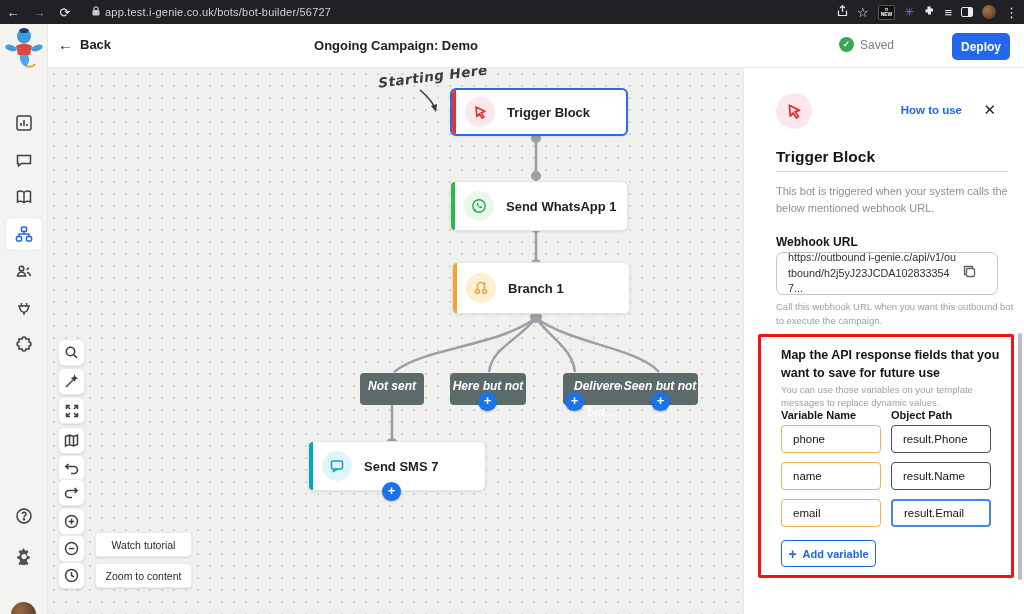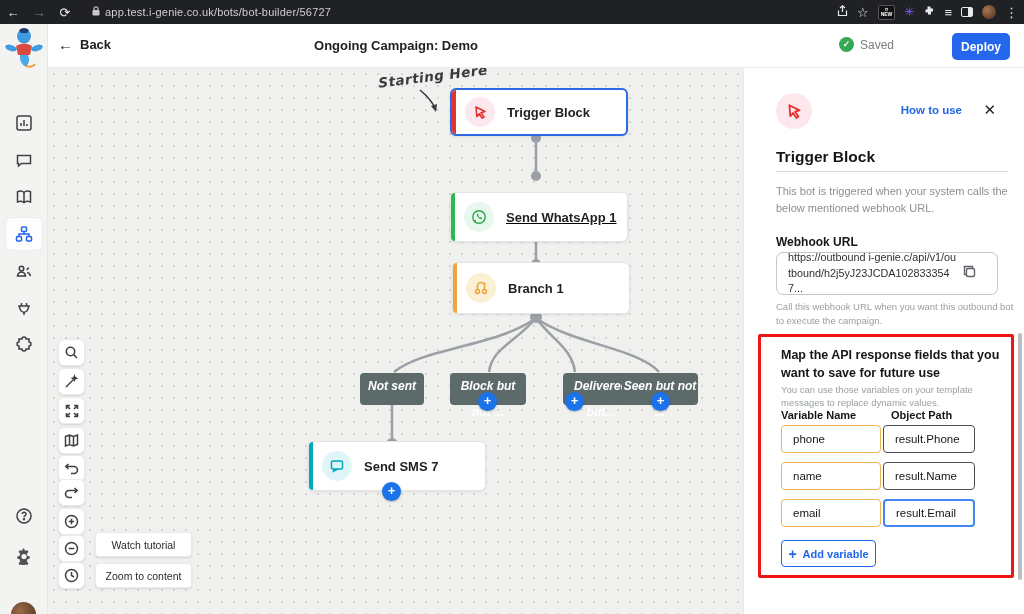--- a/index.html
+++ b/index.html
@@ -73,21 +73,21 @@
   .copy-btn { margin-left:4px; color:#5f6368; cursor:pointer; }
   .wh-help { position:absolute; left:32px; top:232px; width:238px; font-size:9.5px; color:#9aa0a3; line-height:1.45; }
 
   .map-rect { position:absolute; left:14px; top:266px; width:256px; height:244px; border:3px solid #f01414; border-radius:2px; }
   .map-title { position:absolute; left:20px; top:9px; width:228px; font-size:12.5px; font-weight:bold; color:#161616; line-height:1.45; }
   .map-sub { position:absolute; left:20px; top:46px; width:228px; font-size:9.5px; color:#9aa0a3; line-height:1.4; }
   .col-label { position:absolute; top:72px; font-size:11px; font-weight:bold; color:#161616; }
   .col1 { left:20px; } .col2 { left:130px; }
   .var-input { position:absolute; height:28px; border-radius:4px; font-size:11.5px; font-family:inherit; color:#161616; padding:0 11px; outline:none; background:#fff; }
   .vname { left:20px; width:100px; border:1.5px solid #f0b353; }
-  .vpath { left:122px; width:92px; border:1px solid #4a4d51; }
+  .vpath { left:130px; width:100px; border:1px solid #4a4d51; }
   .vpath.focused { border:2px solid #4285f4; }
   .row0 { top:88px; } .row1 { top:125px; } .row2 { top:162px; }
   .add-var { position:absolute; left:20px; top:203px; width:95px; height:27px; border:1.5px solid #2166e8; border-radius:4px; background:#fff; color:#2166e8; font-size:11px; font-weight:bold; font-family:inherit; cursor:pointer; display:flex; align-items:center; justify-content:center; gap:6px; }
   .panel-scroll { position:absolute; right:2px; top:265px; width:4px; height:247px; background:#bdbdbd; border-radius:2px; }
 </style>
 </head>
 <body>
 
 <div class="screen">
 
@@ -233,21 +233,21 @@
     <div class="node-card selected" style="left:402px; top:20px; width:178px; height:48px;">
       <div class="stripe" style="background:#e5322d"></div>
       <div class="node-ico" style="background:#fce8ec">
         <svg width="15" height="15" viewBox="0 0 15 15">
             <path d="M3 2l9 4.5-4 1.2 3 4.3-1.8 1.2-3-4.4-2.4 2.8z" fill="none" stroke="#e5322d" stroke-width="1.6" stroke-linejoin="round"></path>
           </svg>
       </div>
       <div class="node-label">Trigger Block</div>
     </div>
 
-    <div class="node-card" style="left:402px; top:124px; width:178px; height:50px;text-decoration:underline;">
+    <div class="node-card" style="left:402px; top:113px; width:178px; height:50px;">
       <div class="stripe" style="background:#2bb84e"></div>
       <div class="node-ico" style="background:#e9f8ee">
         <svg width="16" height="16" viewBox="0 0 16 16" fill="none" stroke="#27a845" stroke-width="1.4">
             <circle cx="8" cy="8" r="6.2"></circle>
             <path d="M3.5 13.5l1-2.4" stroke-width="1.2"></path>
             <path d="M5.8 5.6c0 2.6 2 4.6 4.6 4.6l.8-1.3-1.7-.8-.7.6c-.8-.4-1.4-1-1.7-1.7l.6-.7-.8-1.7z" fill="#27a845" stroke="none"></path>
           </svg>
       </div>
       <div class="node-label">Send WhatsApp 1</div>
     </div>
@@ -258,21 +258,21 @@
         <svg width="16" height="16" viewBox="0 0 16 16" fill="none" stroke="#e8a33d" stroke-width="1.5">
             <circle cx="4.5" cy="11.5" r="2"></circle>
             <circle cx="11.5" cy="11.5" r="2"></circle>
             <path d="M4.5 9.5V6a3.5 3.5 0 0 1 7 0v3.5M11.5 4.5V2.5"></path>
           </svg>
       </div>
       <div class="node-label">Branch 1</div>
     </div>
 
     <div class="chip" style="left:312px; top:305px; width:64px;">Not sent</div>
-    <div class="chip" style="left:402px; top:305px; width:76px;">Block but not ...</div>
+    <div class="chip" style="left:402px; top:305px; width:76px;">Here but not ...</div>
     <div class="chip" style="left:515px; top:305px; width:76px;">Delivered but...</div>
     <div class="chip" style="left:574px; top:305px; width:76px;">Seen but not ...</div>
 
     <div class="plus-btn" style="left:430px; top:324px;">+</div>
     <div class="plus-btn" style="left:517px; top:324px;">+</div>
     <div class="plus-btn" style="left:603px; top:324px;">+</div>
 
     <div class="node-card" style="left:260px; top:373px; width:178px; height:50px;">
       <div class="stripe" style="background:#00a7bd"></div>
       <div class="node-ico" style="background:#e0f5f8">

